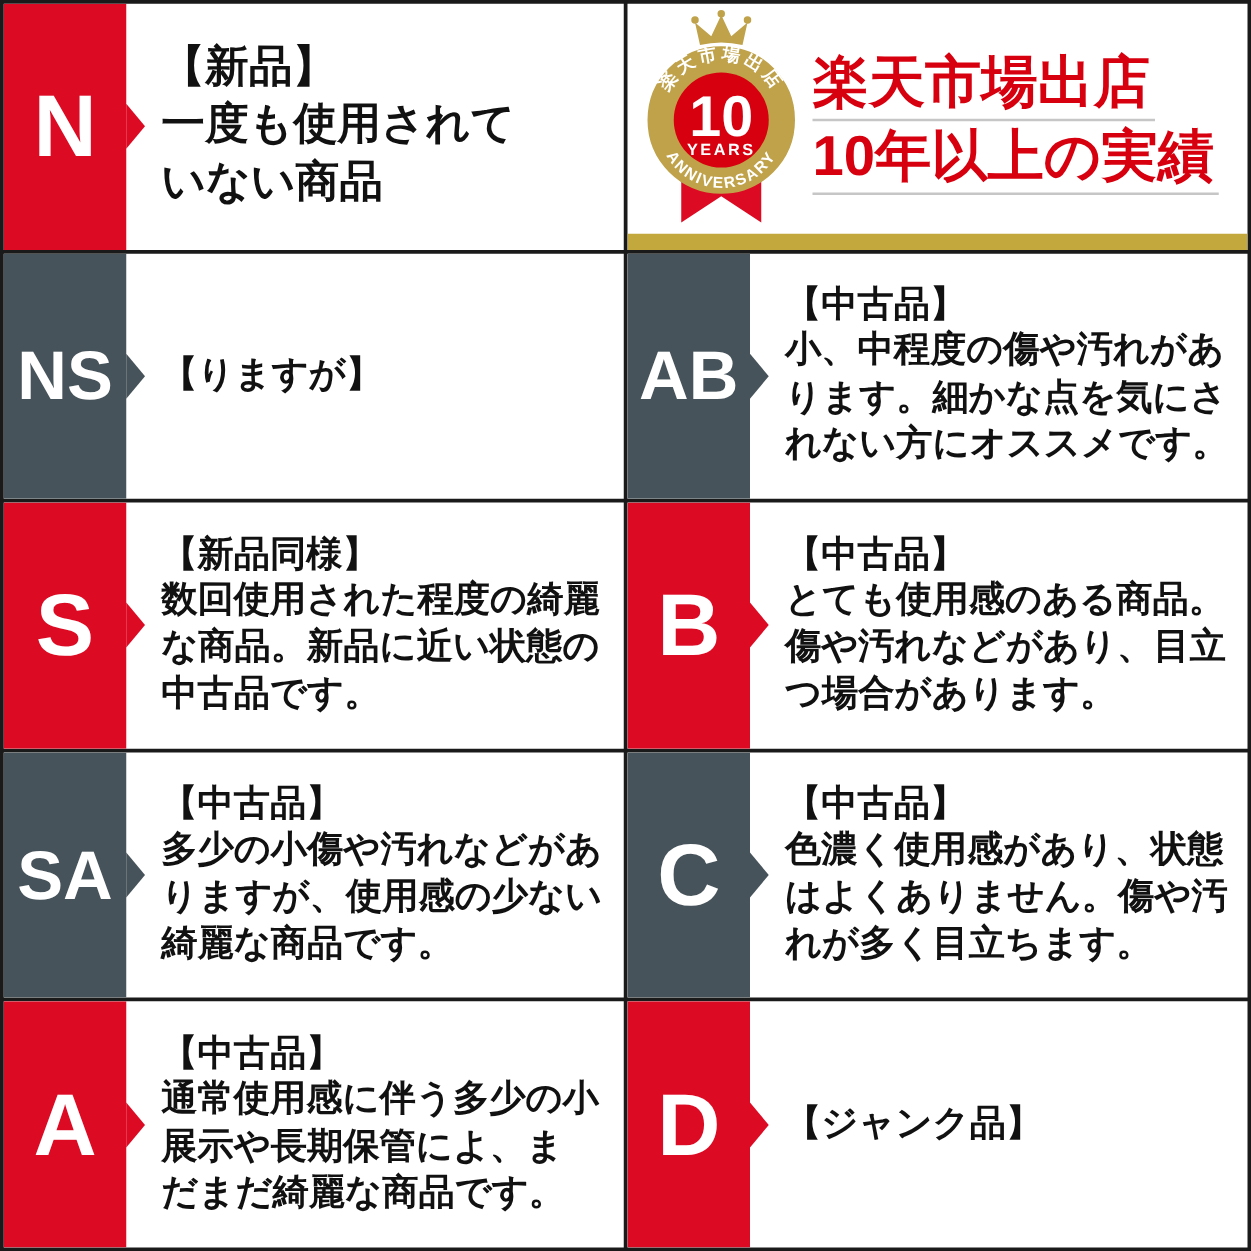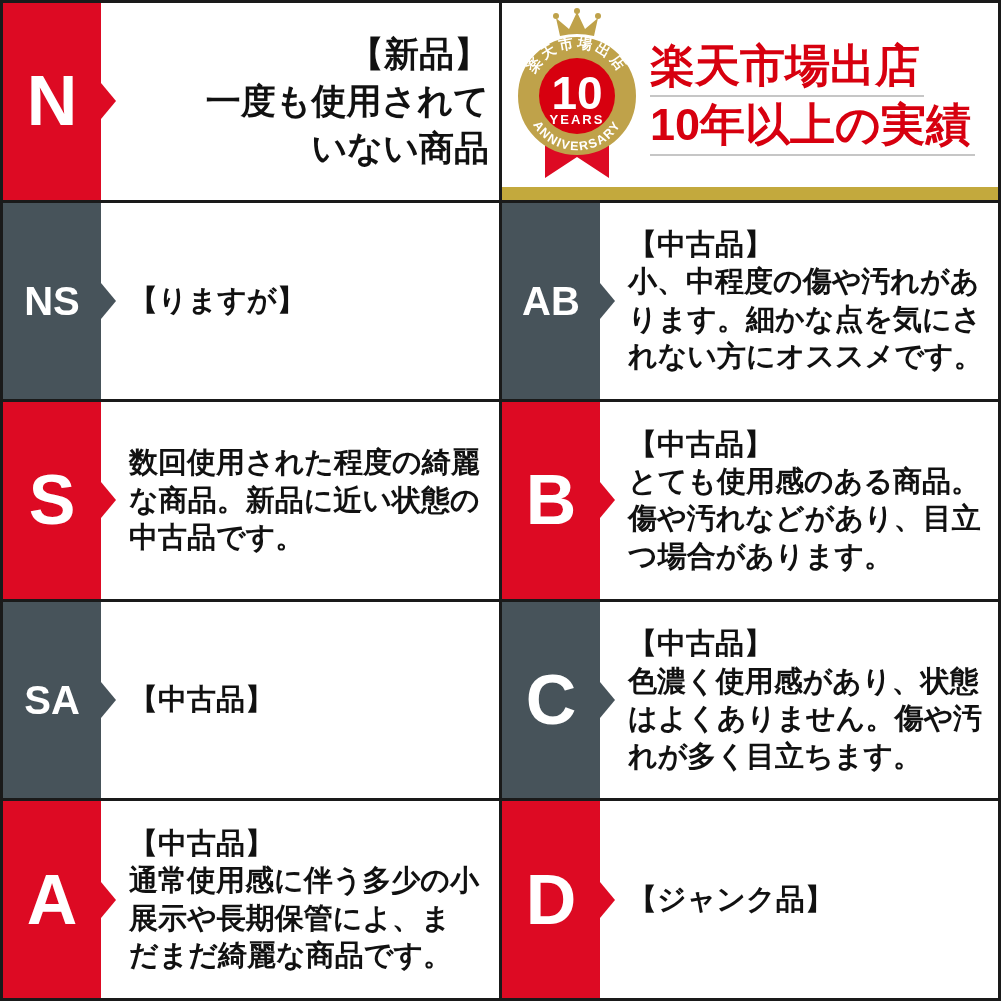--- a/index.html
+++ b/index.html
@@ -18,29 +18,29 @@
   .label::after{
     content:"";position:absolute;right:-15px;top:50%;transform:translateY(-50%);
     border-top:18px solid transparent;border-bottom:18px solid transparent;
     border-left:15px solid transparent;
   }
   .label.red{background:#dd0a23;}
   .label.red::after{border-left-color:#dd0a23;}
   .label.slate{background:#47535a;}
   .label.slate::after{border-left-color:#47535a;}
   .code{color:#fff;font-weight:bold;font-size:70px;line-height:1;}
-  .code.two{font-size:40px;}
+  .code.two{font-size:55px;}
   
   .desc{
     flex:1;display:flex;flex-direction:column;justify-content:center;
     padding:6px 10px 6px 28px;color:#111;font-weight:bold;
     font-size:29px;line-height:1.29;
   }
-  .desc .body{white-space:pre-line;}
-  .cell.first .desc{font-size:35px;line-height:1.33;text-align:right;}
+  .desc .body{white-space:pre-line;font-family:Liberation Mono, monospace;}
+  .cell.first .desc{font-size:35px;line-height:1.33;}
   
   .badge-panel{position:relative;background:#fff;}
   .gold-bar{position:absolute;left:0;right:0;bottom:0;height:13px;background:#c3a93d;}
   .medal{position:absolute;left:9px;top:3px;}
   .titles{position:absolute;left:148px;top:40px;}
   .title-line{
     display:table;color:#d7000f;font-weight:bold;font-size:45px;line-height:1.0;
     border-bottom:2px solid #c6c6c6;padding:0 4px 7px 0;margin-bottom:5px;white-space:nowrap;
   }
 </style>
@@ -113,20 +113,21 @@
 ります。細かな点を気にさ
 れない方にオススメです。</div>
     </div>
   </div>
 
   <div class="cell grade">
     <div class="label red">
       <span class="code">S</span>
     </div>
     <div class="desc">
+      <div class="heading">【新品同様】</div>
       <div class="body">数回使用された程度の綺麗
 な商品。新品に近い状態の
 中古品です。</div>
     </div>
   </div>
 
   <div class="cell grade">
     <div class="label red">
       <span class="code">B</span>
     </div>
@@ -137,20 +138,23 @@
 つ場合があります。</div>
     </div>
   </div>
 
   <div class="cell grade">
     <div class="label slate">
       <span class="code two">SA</span>
     </div>
     <div class="desc">
       <div class="heading">【中古品】</div>
+      <div class="body">多少の小傷や汚れなどがあ
+りますが、使用感の少ない
+綺麗な商品です。</div>
     </div>
   </div>
 
   <div class="cell grade">
     <div class="label slate">
       <span class="code">C</span>
     </div>
     <div class="desc">
       <div class="heading">【中古品】</div>
       <div class="body">色濃く使用感があり、状態

